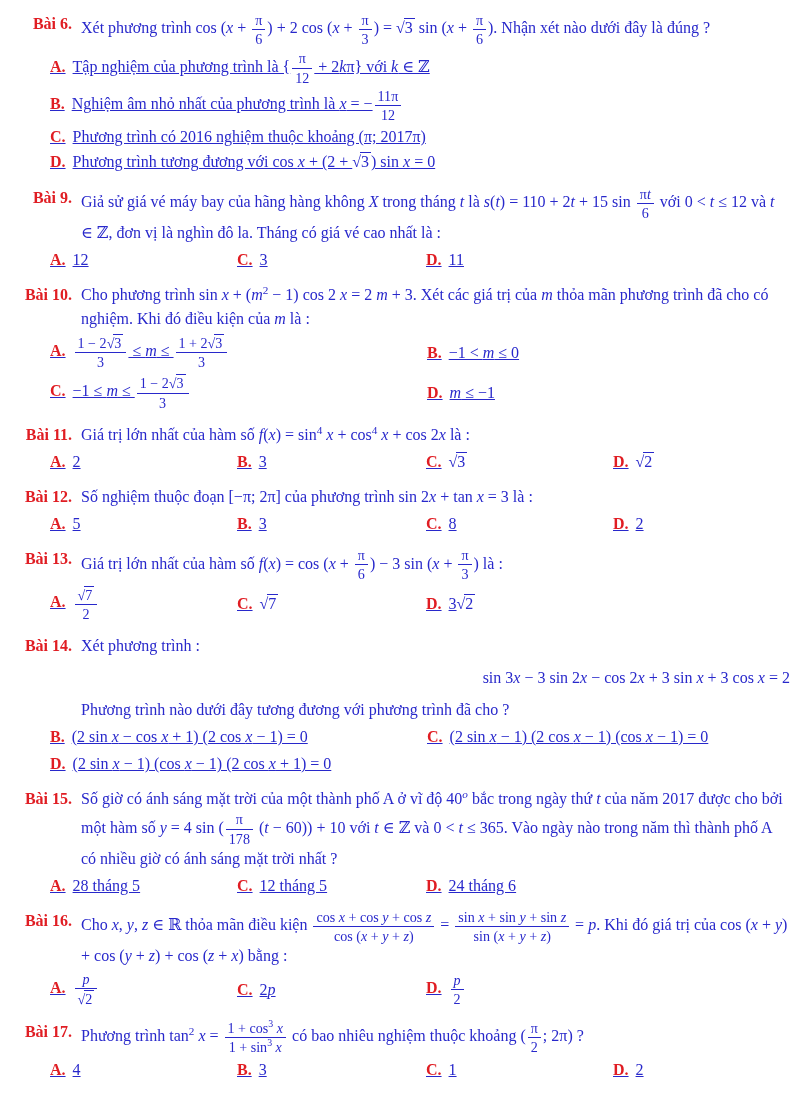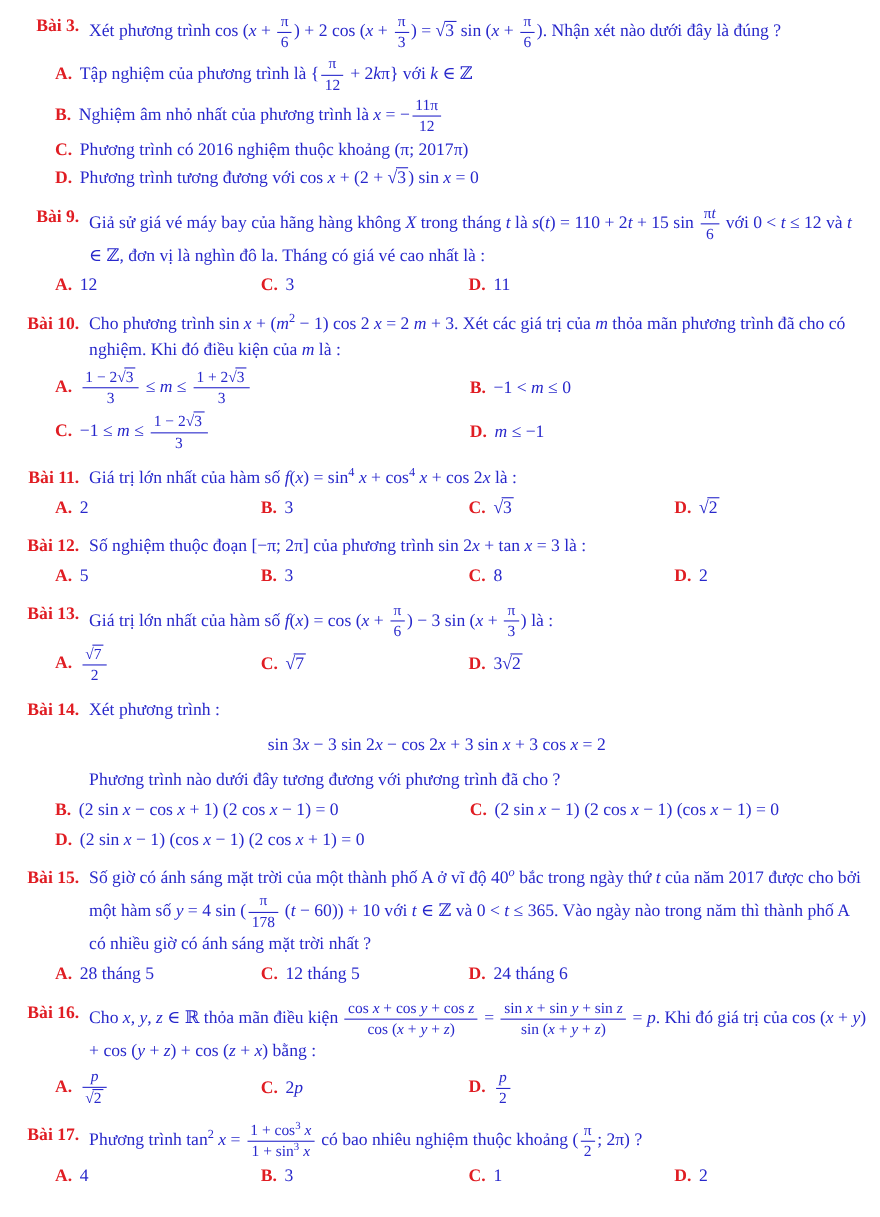--- a/index.html
+++ b/index.html
@@ -18,43 +18,43 @@
     color:var(--blue);
     padding:12px 10px 0 4px;
   }
   .q{margin-bottom:12px;}
   .qhead{position:relative;padding-left:77px;line-height:1.5;}
   .qlabel{
     position:absolute;left:0;top:0;width:68px;text-align:right;
     font-weight:bold;color:var(--red);white-space:nowrap;
   }
   .qcont{padding-left:77px;line-height:1.5;margin-top:2px;}
-  .qdisplay{text-align:center;margin:8px 0 8px;line-height:1.5;}
-  .opts{margin-top:3px;}
+  .qdisplay{text-align:right;margin:8px 0 8px;line-height:1.5;}
+  .opts{margin-top:3px;text-decoration:underline;}
   .opts-list .opt{padding-left:46px;margin:2px 0;line-height:1.45;}
   .opts4{display:grid;grid-template-columns:187px 189px 187px 1fr;margin-left:46px;align-items:center;}
   .opts2{display:grid;grid-template-columns:377px 1fr;margin-left:46px;row-gap:4px;align-items:center;}
   .opt .olet{font-weight:bold;color:var(--red);margin-right:7px;}
   .opts4 .opt,.opts2 .opt{line-height:1.45;}
   
   .frac{display:inline-block;vertical-align:middle;text-align:center;margin:0 2px;line-height:1.15;font-size:0.88em;}
   .fnum{display:block;border-bottom:1px solid currentColor;padding:0 3px 1px;}
   .fden{display:block;padding:1px 3px 0;}
   .sqrt{display:inline-block;white-space:nowrap;}
   .rad{display:inline;}
   .radi{display:inline-block;border-top:1px solid currentColor;padding:0 2px 0 1px;margin-left:-1px;line-height:1.15;}
   .msup{font-size:0.7em;vertical-align:super;line-height:0;}
   .mi{font-style:italic;}
 </style>
 </head>
 <body>
 
 <section class="q">
   <div class="qhead">
-    <span class="qlabel">Bài 3.</span>
+    <span class="qlabel">Bài 6.</span>
     <span class="qtext">Xét phương trình cos (<span class="mi">x</span> + <span class="frac"><span class="fnum">π</span><span class="fden">6</span></span>) + 2 cos (<span class="mi">x</span> + <span class="frac"><span class="fnum">π</span><span class="fden">3</span></span>) = <span class="sqrt"><span class="rad">√</span><span class="radi">3</span></span> sin (<span class="mi">x</span> + <span class="frac"><span class="fnum">π</span><span class="fden">6</span></span>). Nhận xét nào dưới đây là đúng ?</span>
   </div>
   <div class="opts opts-list">
     <div class="opt"><span class="olet">A.</span><span class="obody">Tập nghiệm của phương trình là {<span class="frac"><span class="fnum">π</span><span class="fden">12</span></span> + 2<span class="mi">k</span>π} với <span class="mi">k</span> ∈ ℤ</span></div>
     <div class="opt"><span class="olet">B.</span><span class="obody">Nghiệm âm nhỏ nhất của phương trình là <span class="mi">x</span> = −<span class="frac"><span class="fnum">11π</span><span class="fden">12</span></span></span></div>
     <div class="opt"><span class="olet">C.</span><span class="obody">Phương trình có 2016 nghiệm thuộc khoảng (π; 2017π)</span></div>
     <div class="opt"><span class="olet">D.</span><span class="obody">Phương trình tương đương với cos <span class="mi">x</span> + (2 + <span class="sqrt"><span class="rad">√</span><span class="radi">3</span></span>) sin <span class="mi">x</span> = 0</span></div>
   </div>
 </section>
 

